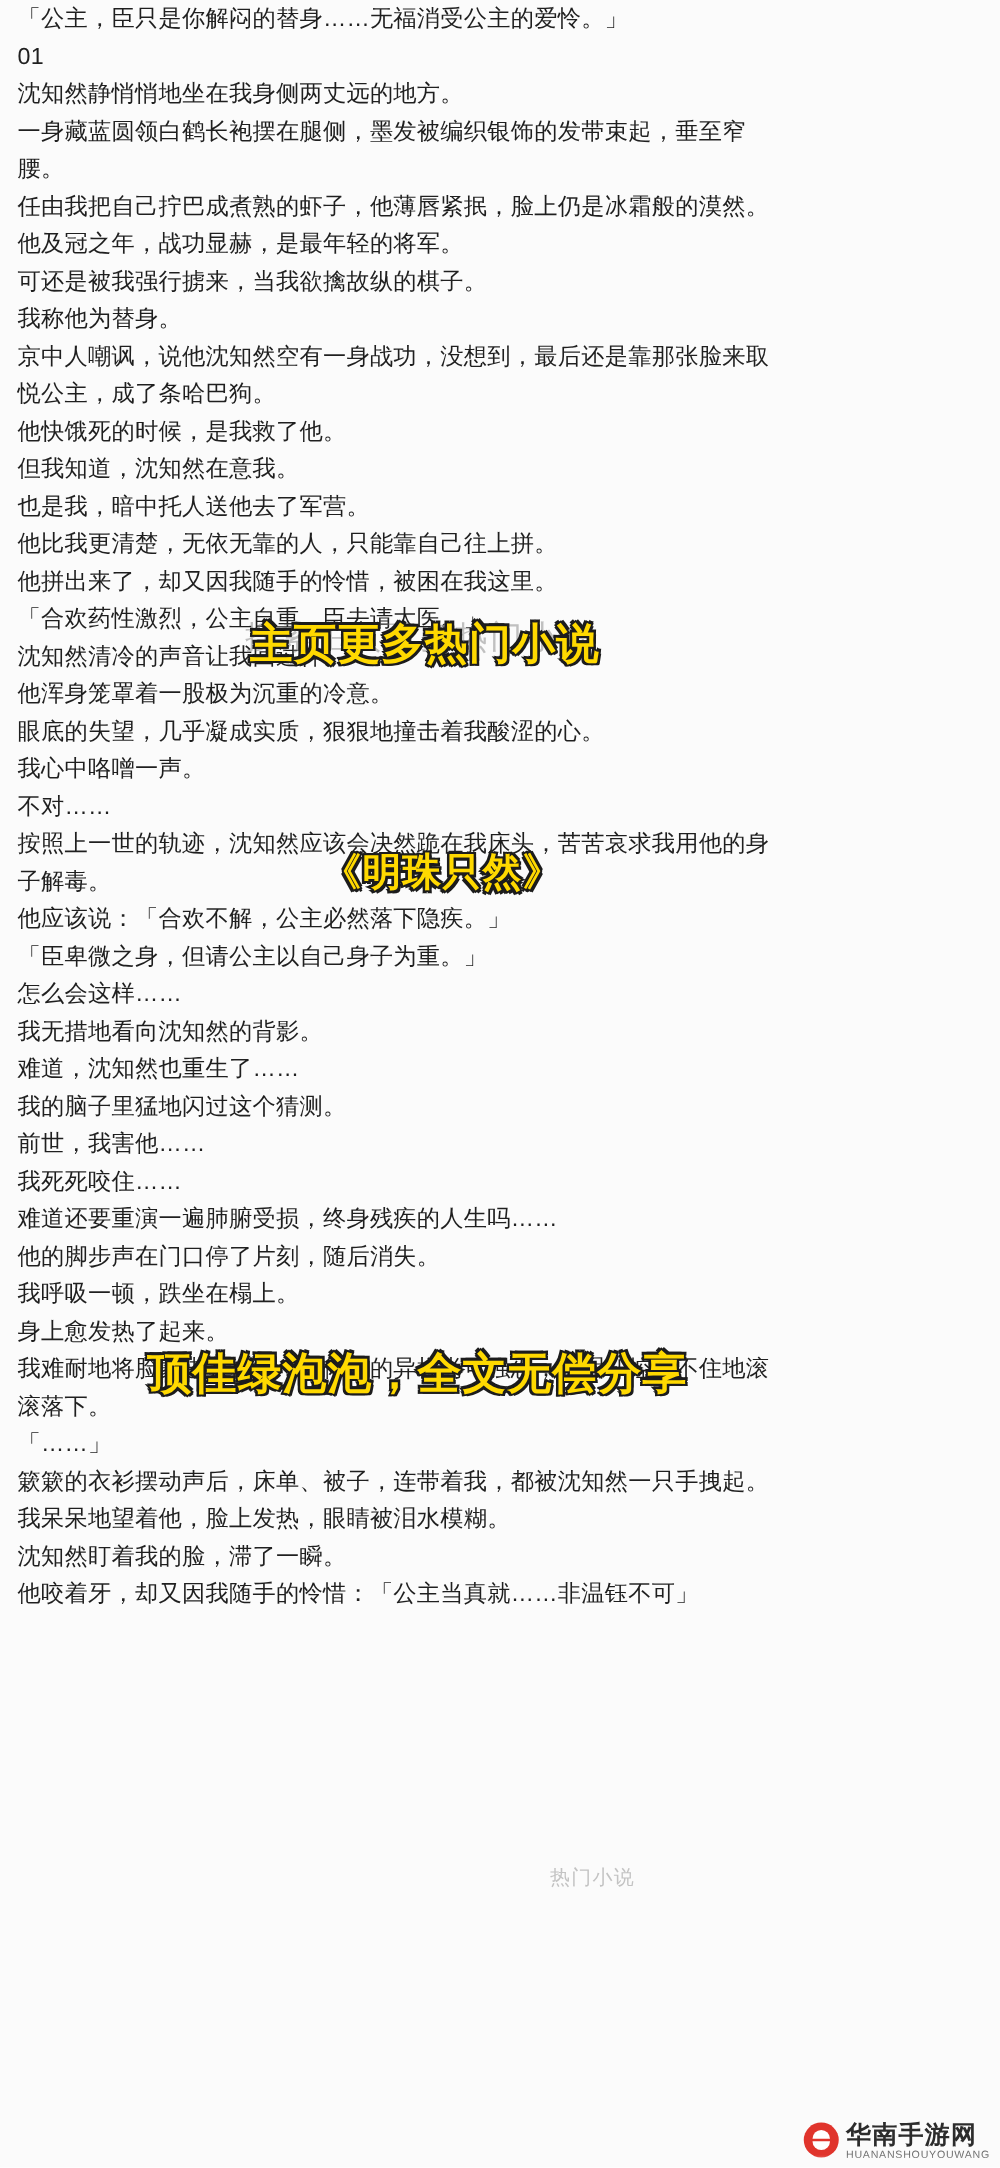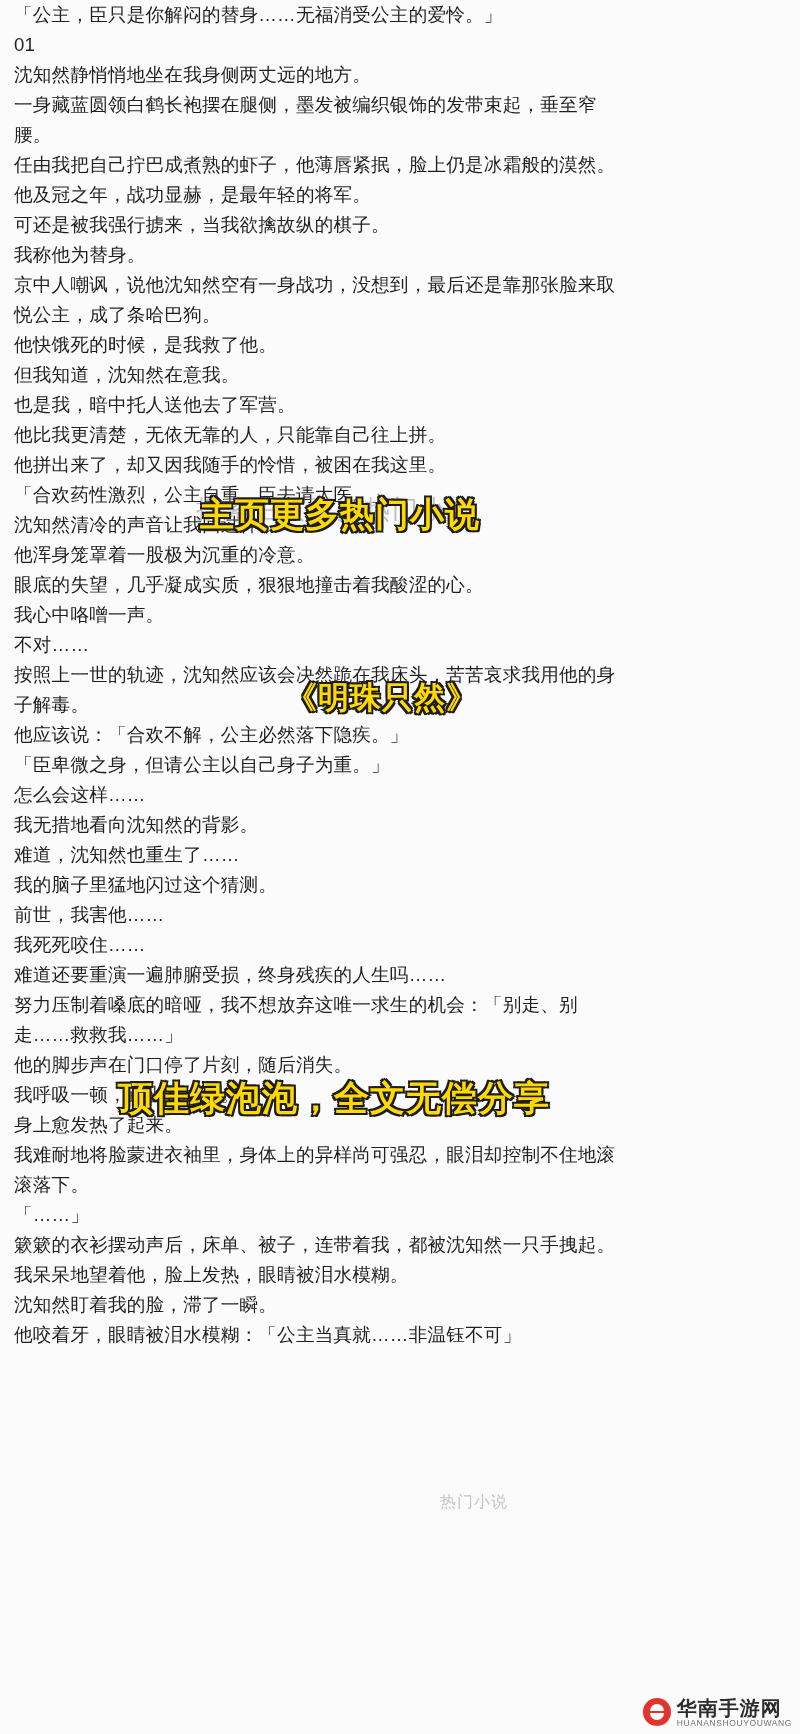--- a/index.html
+++ b/index.html
@@ -64,21 +64,20 @@
     left: 200px;
     top: 492px;
     font-size: 34px;
     letter-spacing: 1px;
   }
   .wm2 {
     left: 258px;
     top: 677px;
     font-size: 31px;
     letter-spacing: 1px;
-    margin-left: 28px;
   }
   .wm3 {
     left: 118px;
     top: 1075px;
     font-size: 35px;
     letter-spacing: 1px;
   }
 
   
   .wm-faint {
@@ -197,30 +196,29 @@
     <div class="line">按照上一世的轨迹，沈知然应该会决然跪在我床头，苦苦哀求我用他的身子解毒。</div>
     <div class="line">他应该说：「合欢不解，公主必然落下隐疾。」</div>
     <div class="line">「臣卑微之身，但请公主以自己身子为重。」</div>
     <div class="line">怎么会这样……</div>
     <div class="line">我无措地看向沈知然的背影。</div>
     <div class="line">难道，沈知然也重生了……</div>
     <div class="line">我的脑子里猛地闪过这个猜测。</div>
     <div class="line">前世，我害他……</div>
     <div class="line">我死死咬住……</div>
     <div class="line">难道还要重演一遍肺腑受损，终身残疾的人生吗……</div>
-    <div class="line">努力压制着嗓底的暗哑，我不想放弃这唯一求生的机会：「别走、别走……救救我……」</div>
     <div class="line">他的脚步声在门口停了片刻，随后消失。</div>
     <div class="line">我呼吸一顿，跌坐在榻上。</div>
     <div class="line">身上愈发热了起来。</div>
     <div class="line">我难耐地将脸蒙进衣袖里，身体上的异样尚可强忍，眼泪却控制不住地滚滚落下。</div>
     <div class="line">「……」</div>
     <div class="line">簌簌的衣衫摆动声后，床单、被子，连带着我，都被沈知然一只手拽起。</div>
     <div class="line">我呆呆地望着他，脸上发热，眼睛被泪水模糊。</div>
     <div class="line">沈知然盯着我的脸，滞了一瞬。</div>
-    <div class="line">他咬着牙，眼睛被泪水模糊：「公主当真就……非温钰不可」</div>
+    <div class="line">他咬着牙，却又因我随手的怜惜：「公主当真就……非温钰不可」</div>
   </div>
 
   <div class="wm-faint">搜索主页更多热门小说</div>
   <div class="wm-faint2">热门小说</div>
 
   <div class="wm wm-yellow wm1">主页更多热门小说</div>
   <div class="wm wm-yellow wm2">《明珠只然》</div>
   <div class="wm wm-yellow wm3">顶佳绿泡泡，全文无偿分享</div>
 
   <div class="site-logo">

